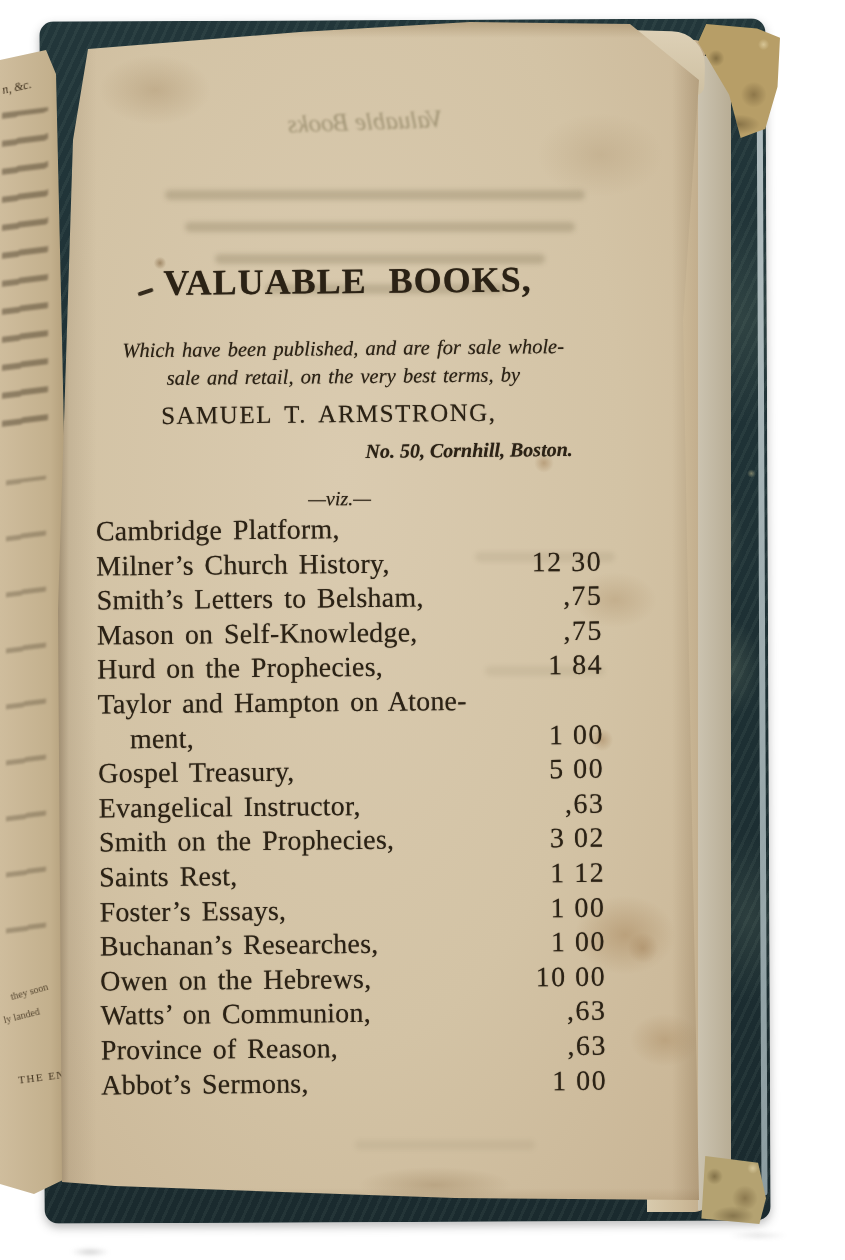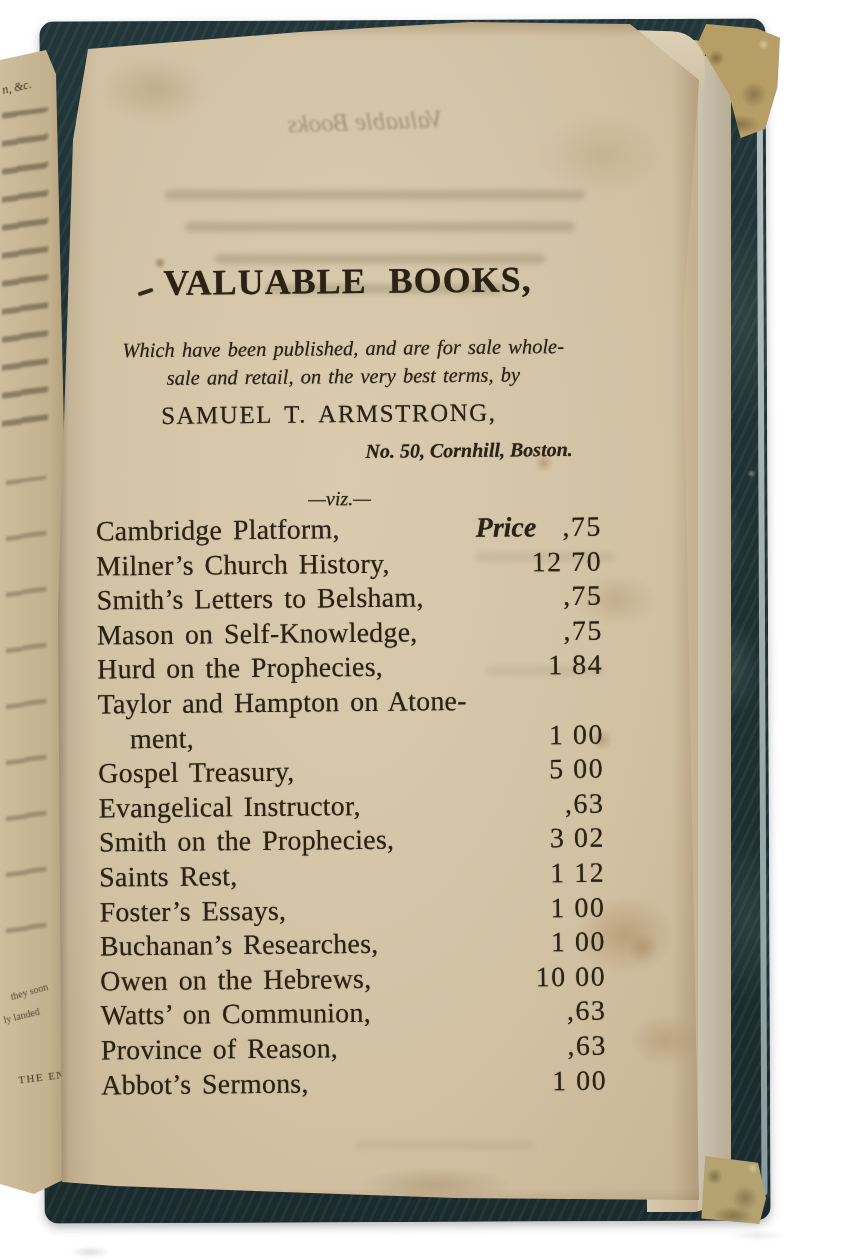--- a/index.html
+++ b/index.html
@@ -176,25 +176,24 @@
       <span class="pen-mark"></span>
       <h1 class="title">VALUABLE BOOKS,</h1>
       <p class="sub sub1">Which have been published, and are for sale whole-</p>
       <p class="sub sub2">sale and retail, on the very best terms, by</p>
       <p class="publisher">SAMUEL T. ARMSTRONG,</p>
       <p class="address">No. 50, Cornhill, Boston.</p>
       <p class="viz">—viz.—</p>
       <div class="list" id="book-list">
           <div class="row">
             <span class="item-title">Cambridge Platform,</span>
-            <span class="item-right"><span class="price-label">Price</span><span class="item-price">,75</span></span>
           </div>
           <div class="row">
             <span class="item-title">Milner’s Church History,</span>
-            <span class="item-right"><span class="item-price">12 70</span></span>
+            <span class="item-right"><span class="item-price">12 30</span></span>
           </div>
           <div class="row">
             <span class="item-title">Smith’s Letters to Belsham,</span>
             <span class="item-right"><span class="item-price">,75</span></span>
           </div>
           <div class="row">
             <span class="item-title">Mason on Self-Knowledge,</span>
             <span class="item-right"><span class="item-price">,75</span></span>
           </div>
           <div class="row">

